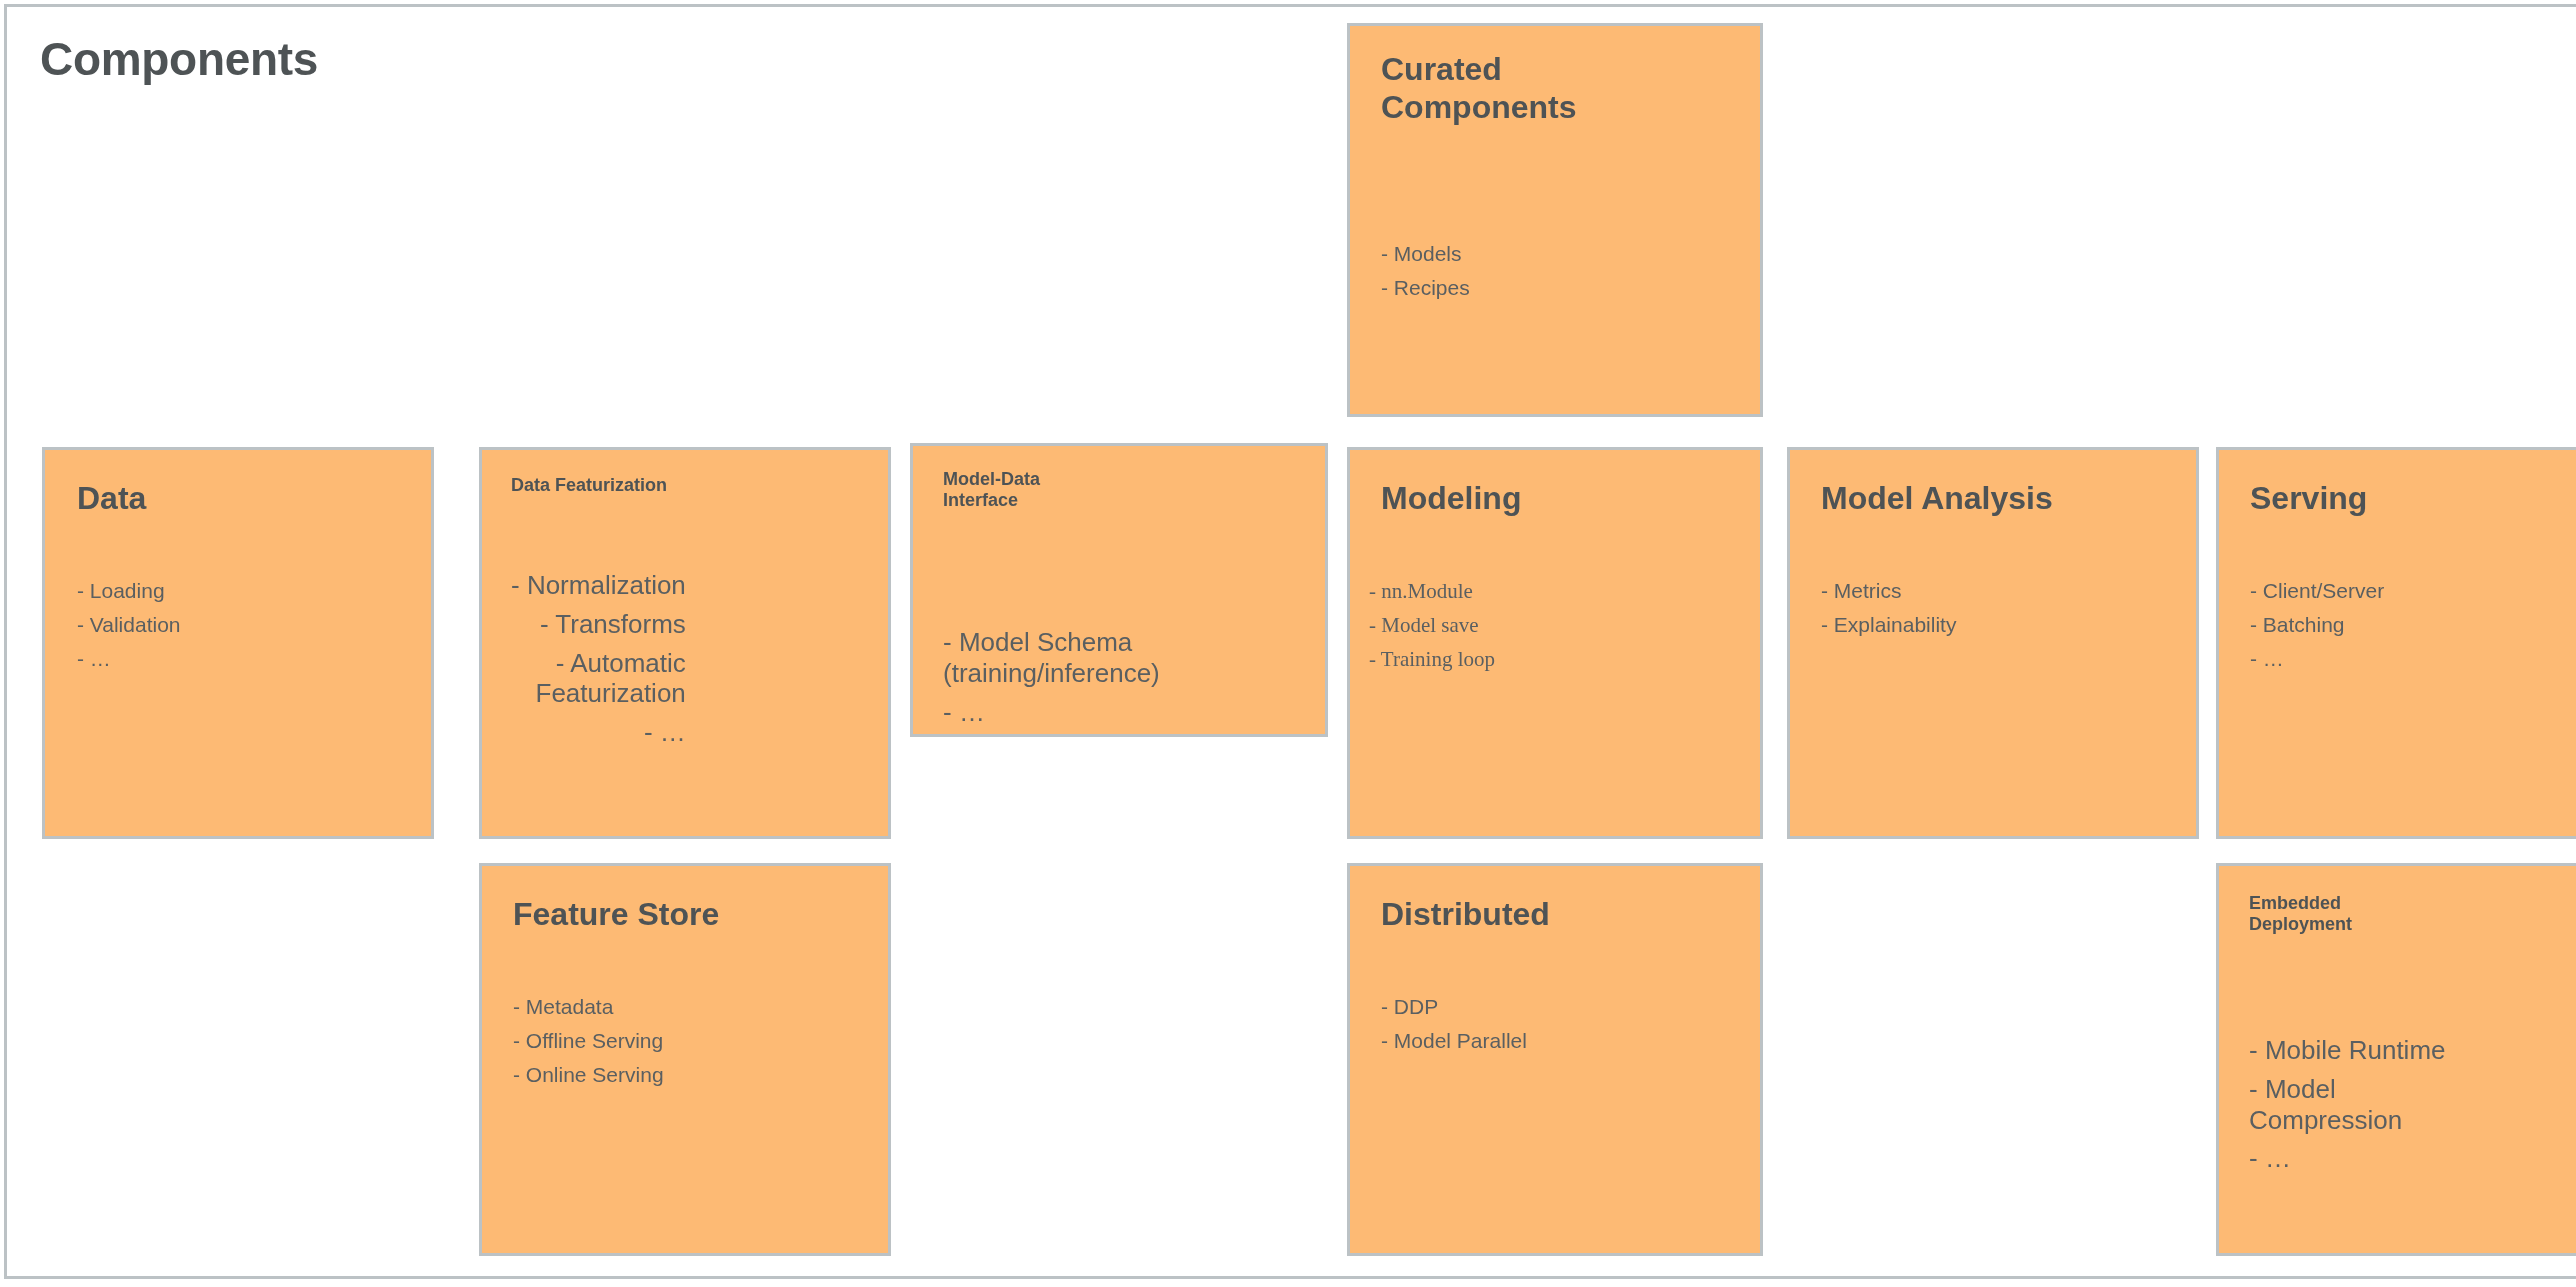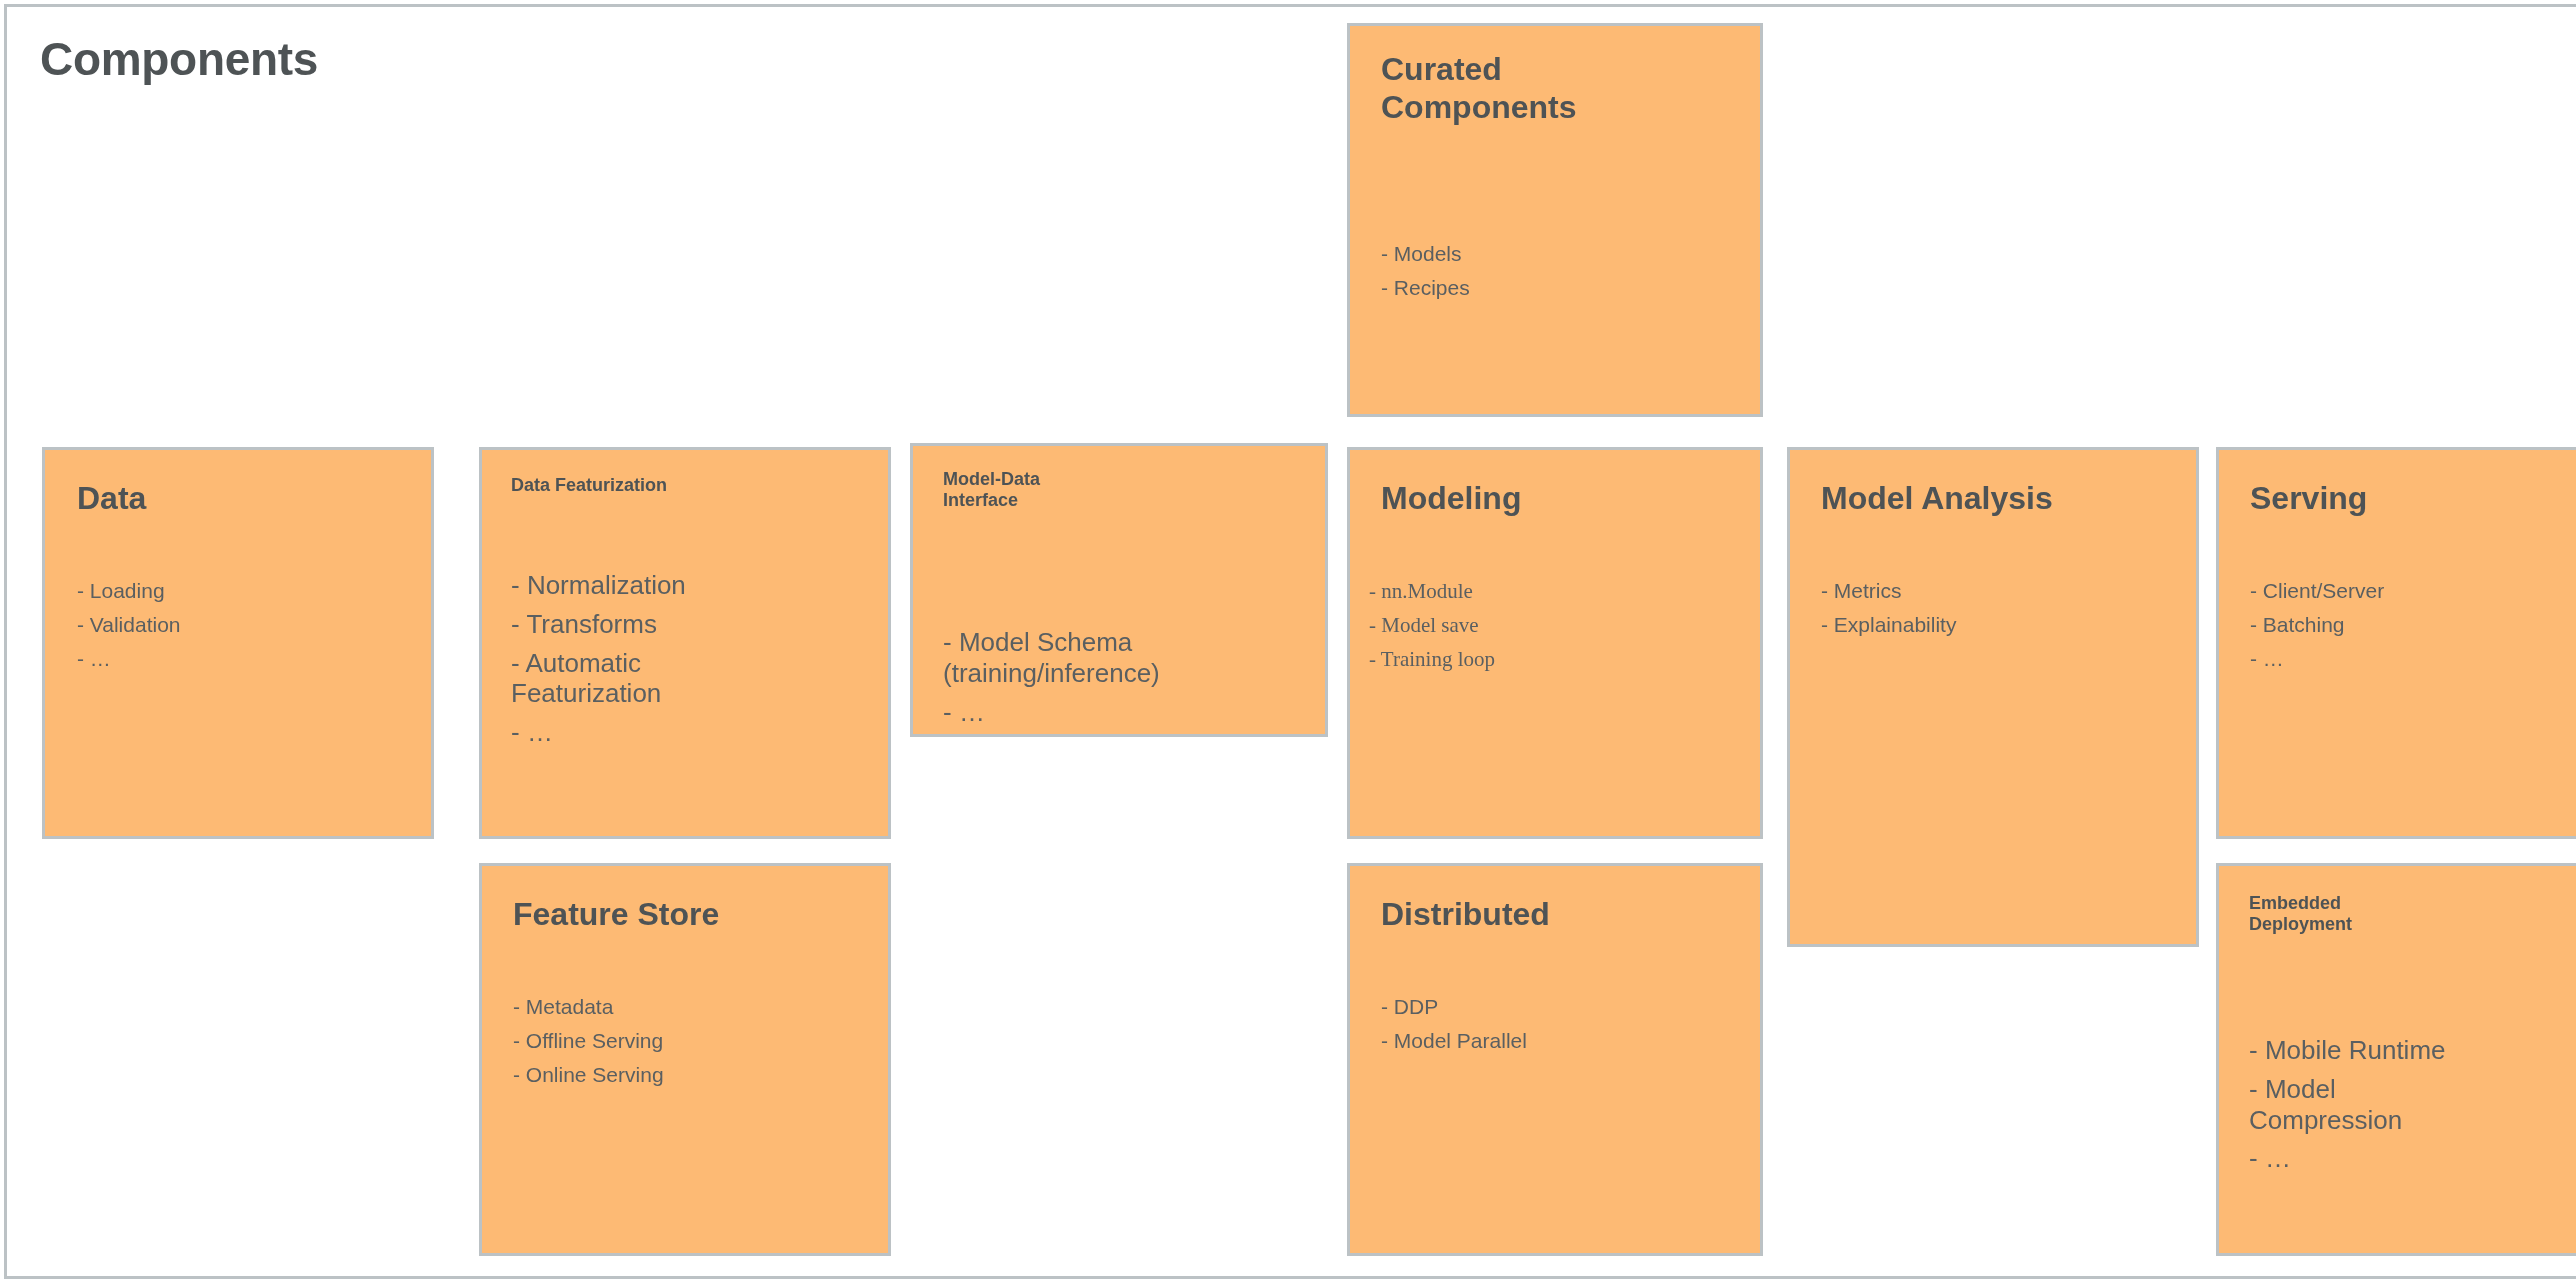--- a/index.html
+++ b/index.html
@@ -86,21 +86,21 @@
     <div class="card-title" style="left:32px; top:30px;">Data</div>
     <div class="card-list" style="left:32px; top:129px;">
       <div class="li">- Loading</div>
       <div class="li">- Validation</div>
       <div class="li">- …</div>
     </div>
   </div>
 
   <div class="card t-sm" style="left:479px; top:447px; width:412px; height:392px;">
     <div class="card-title" style="left:29px; top:25px;">Data Featurization</div>
-    <div class="card-list" style="left:29px; top:120px;">
+    <div class="card-list" style="left:29px; top:120px;text-align:right;">
       <div class="li">- Normalization</div>
       <div class="li">- Transforms</div>
       <div class="li">- Automatic
 Featurization</div>
       <div class="li">- …</div>
     </div>
   </div>
 
   <div class="card t-sm" style="left:910px; top:443px; width:418px; height:294px;">
     <div class="card-title" style="left:30px; top:23px;">Model-Data
@@ -114,21 +114,21 @@
 
   <div class="card t-lg" style="left:1347px; top:447px; width:416px; height:392px;">
     <div class="card-title" style="left:31px; top:30px;">Modeling</div>
     <div class="card-list" style="left:19px; top:129px;font-family:Liberation Serif, serif;">
       <div class="li">- nn.Module</div>
       <div class="li">- Model save</div>
       <div class="li">- Training loop</div>
     </div>
   </div>
 
-  <div class="card t-lg" style="left:1787px; top:447px; width:412px; height:500px;">
+  <div class="card t-lg" style="left:1787px; top:447px; width:412px; height:392px;">
     <div class="card-title" style="left:31px; top:30px;">Model Analysis</div>
     <div class="card-list" style="left:31px; top:129px;">
       <div class="li">- Metrics</div>
       <div class="li">- Explainability</div>
     </div>
   </div>
 
   <div class="card t-lg" style="left:2216px; top:447px; width:392px; height:392px;">
     <div class="card-title" style="left:31px; top:30px;">Serving</div>
     <div class="card-list" style="left:31px; top:129px;">

